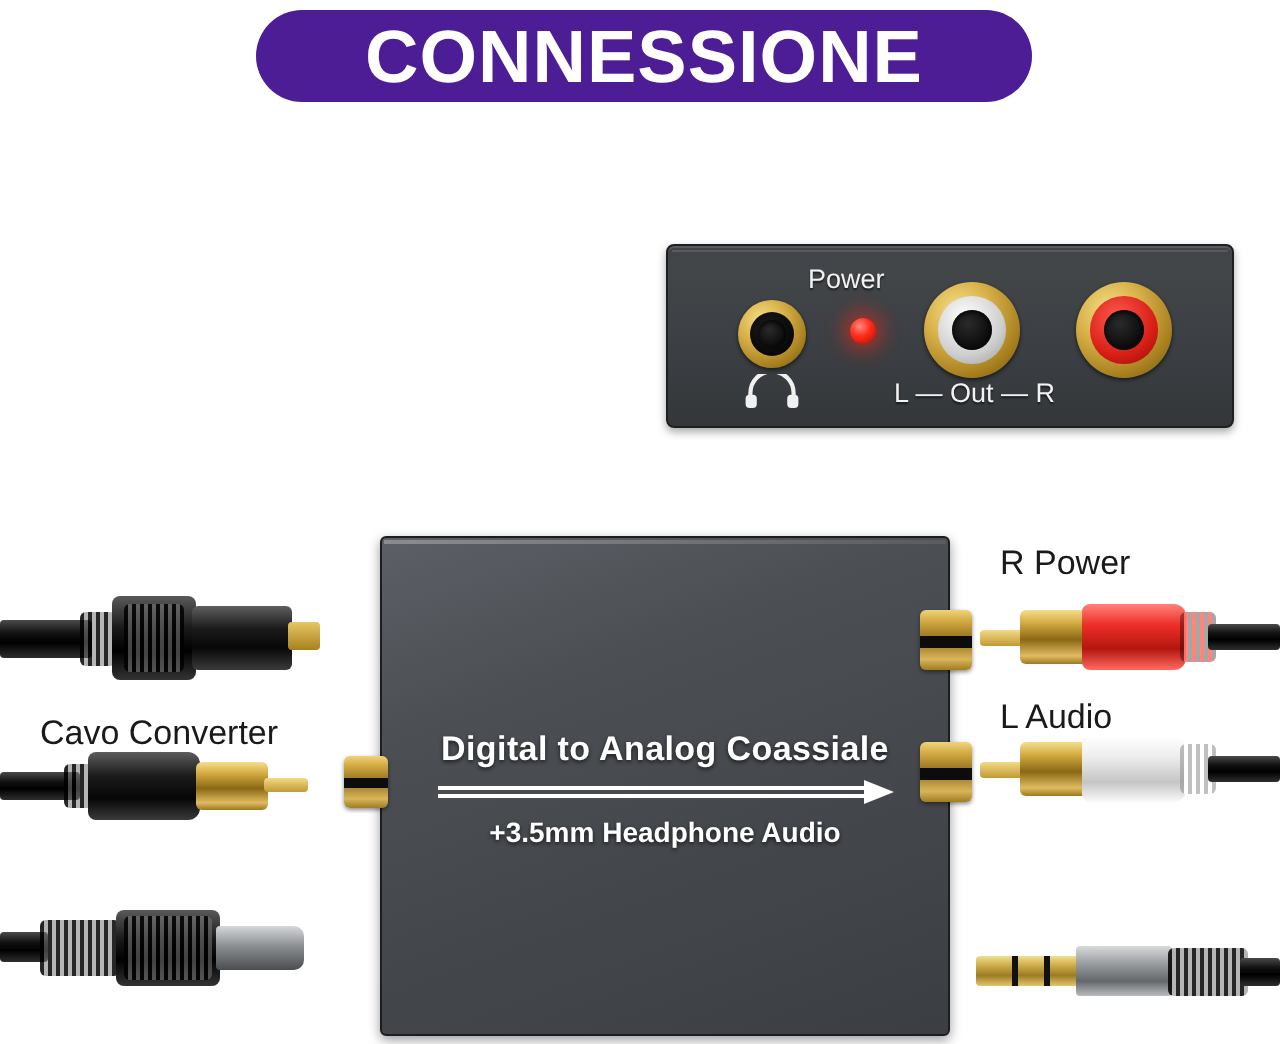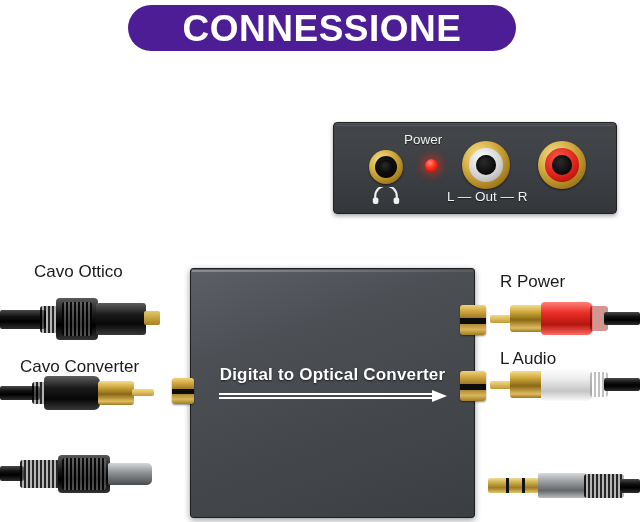--- a/index.html
+++ b/index.html
@@ -297,21 +297,20 @@
 
     <div class="gold-jack" style="left:204px; top:18px; width:48px; height:48px;">
       <div class="ring" style="background:radial-gradient(circle at 40% 32%,#ff5a4e,#d81f16 60%,#8e0c06 100%);">
         <div class="hole"></div>
       </div>
     </div>
 
     <span class="port-label" style="left:113px; top:66px;">L — Out — R</span>
   </div>
 
-  <span class="cable-label" style="left:34px; top:262px;">Cavo Ottico</span>
 
   <div class="wire" style="left:0px; top:310px; width:46px; height:19px;"></div>
   <div class="ridges" style="left:40px; top:306px; width:18px; height:27px;"></div>
   <div class="boot" style="left:56px; top:298px; width:42px; height:42px;"></div>
   <div class="ridges" style="left:62px; top:302px; width:30px; height:34px;"></div>
   <div class="toslink-plug" style="left:96px; top:303px; width:50px; height:32px;"></div>
   <div class="toslink-tip" style="left:144px; top:311px; width:16px; height:14px;"></div>
 
   <span class="cable-label" style="left:20px; top:357px;">Cavo Converter</span>
 
@@ -326,26 +325,27 @@
   <div class="wire" style="left:0px; top:466px; width:24px; height:15px;"></div>
   <div class="ridges" style="left:20px; top:460px; width:40px; height:28px;"></div>
   <div class="boot" style="left:58px; top:455px; width:52px; height:38px;"></div>
   <div class="ridges" style="left:62px; top:458px; width:44px; height:32px;"></div>
   <div class="dc-plug-tip" style="left:108px; top:463px; width:44px; height:22px;"></div>
 
   <div id="center-device">
     <div class="edge-hi"></div>
 
     <div id="device-text">
-      <div id="device-title">Digital to Optical Converter</div>
+      <div id="device-title">Digital to Analog Coassiale</div>
       <div id="device-arrow">
         <div class="bar b1"></div>
         <div class="bar b2"></div>
         <div class="head"></div>
       </div>
+      <div id="device-sub">+3.5mm Headphone Audio</div>
     </div>
   </div>
 
   <div class="side-jack" style="left:172px; top:378px; width:22px; height:26px;">
     <div class="slot"></div>
   </div>
 
   <div class="side-jack" style="left:460px; top:305px; width:26px; height:30px;">
     <div class="slot"></div>
   </div>

